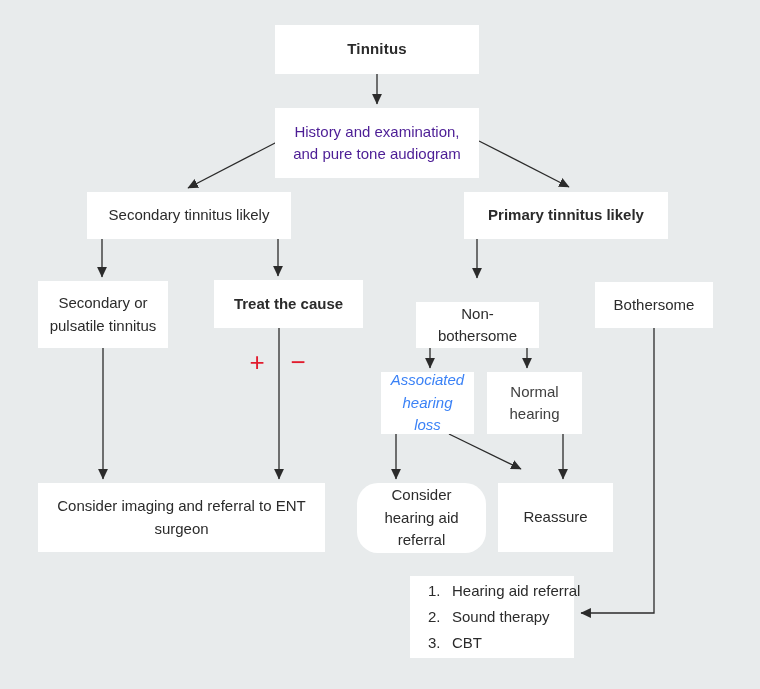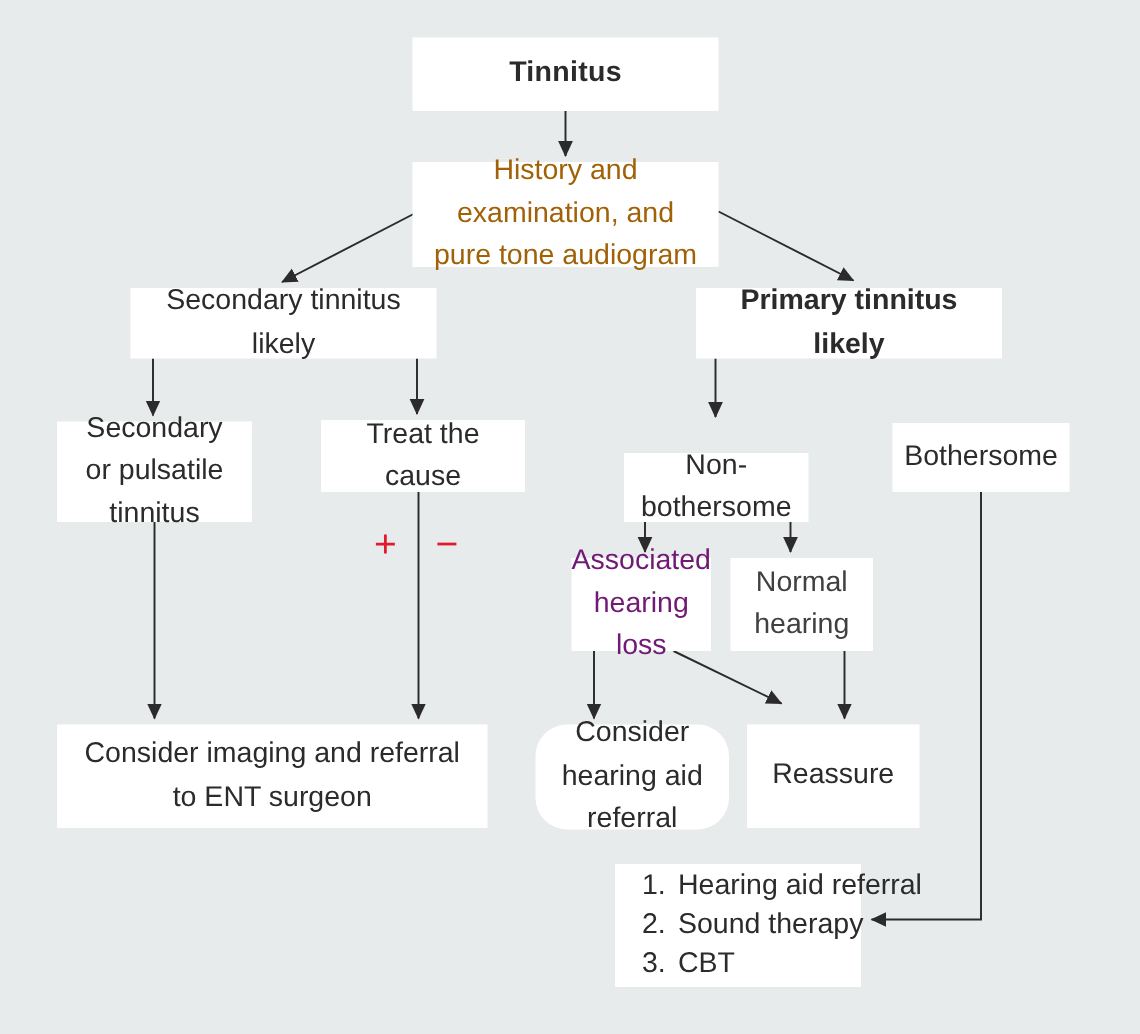--- a/index.html
+++ b/index.html
@@ -8,21 +8,21 @@
   .stage{
     position:relative;width:760px;height:689px;overflow:hidden;
     background:#e8ebec;
     font-family:"Liberation Sans","DejaVu Sans",sans-serif;
   }
   #connectors{position:absolute;left:0;top:0;width:760px;height:689px;}
   #connectors polyline{fill:none;stroke:#2b2b2b;stroke-width:1.3;}
   .node{
     position:absolute;background:#ffffff;color:#2b2b2b;
     display:flex;align-items:center;justify-content:center;
-    text-align:center;font-size:19px;line-height:1.5;
+    text-align:center;font-size:15px;line-height:1.5;
     box-sizing:border-box;padding:4px 10px;
   }
   .node.bold{font-weight:700;letter-spacing:.2px;}
   .node.list{
     flex-direction:column;align-items:flex-start;justify-content:center;
     text-align:left;padding-left:18px;padding-right:8px;
   }
   .list-line{display:flex;line-height:26px;white-space:nowrap;}
   .list-num{width:24px;flex:0 0 24px;}
   .symbol{
@@ -51,42 +51,42 @@
       <polyline points="430,328 430,368" marker-end="url(#arrow)" stroke="#2b2b2b"></polyline>
       <polyline points="527,328 527,368" marker-end="url(#arrow)" stroke="#2b2b2b"></polyline>
       <polyline points="396,434 396,479" marker-end="url(#arrow)" stroke="#2b2b2b"></polyline>
       <polyline points="449,434 521,469" marker-end="url(#arrow)" stroke="#2b2b2b"></polyline>
       <polyline points="563,434 563,479" marker-end="url(#arrow)" stroke="#2b2b2b"></polyline>
       <polyline points="654,328 654,613 581,613" marker-end="url(#arrow)" stroke="#2b2b2b"></polyline>
     </svg>
 <div class="node bold" style="left: 275px; top: 25px; width: 204px; height: 49px; background: rgb(255, 255, 255); color: rgb(43, 43, 43);">
       <span>Tinnitus</span>
     </div>
-    <div class="node" style="left: 275px; top: 108px; width: 204px; height: 70px; background: rgb(255, 255, 255); color: #a16207;">
+    <div class="node" style="left: 275px; top: 108px; width: 204px; height: 70px; background: rgb(255, 255, 255); color: #4c1d95;">
       <span>History and examination, and pure tone audiogram</span>
     </div>
     <div class="node" style="left: 87px; top: 192px; width: 204px; height: 47px; background: rgb(255, 255, 255); color: rgb(43, 43, 43);">
       <span>Secondary tinnitus likely</span>
     </div>
     <div class="node" style="left: 464px; top: 192px; width: 204px; height: 47px; background: rgb(255, 255, 255); color: rgb(43, 43, 43); font-weight: bold;">
       <span>Primary tinnitus likely</span>
     </div>
     <div class="node" style="left: 38px; top: 281px; width: 130px; height: 67px; background: rgb(255, 255, 255); color: rgb(43, 43, 43);">
       <span>Secondary or pulsatile tinnitus</span>
     </div>
-    <div class="node" style="left: 214px; top: 280px; width: 136px; height: 48px; background: rgb(255, 255, 255); color: rgb(43, 43, 43);">
+    <div class="node" style="left: 214px; top: 280px; width: 149px; height: 48px; background: rgb(255, 255, 255); color: rgb(43, 43, 43); font-weight: bold;">
       <span>Treat the cause</span>
     </div>
     <div class="node" style="left: 416px; top: 282px; width: 123px; height: 46px; background: rgb(255, 255, 255); color: rgb(43, 43, 43); margin-top: 20px;">
       <span>Non-bothersome</span>
     </div>
     <div class="node" style="left: 595px; top: 282px; width: 118px; height: 46px; background: rgb(255, 255, 255); color: rgb(43, 43, 43);">
       <span>Bothersome</span>
     </div>
-    <div class="node" style="left: 381px; top: 372px; width: 93px; height: 62px; background: rgb(255, 255, 255); color: #701a75;">
+    <div class="node" style="left: 381px; top: 372px; width: 93px; height: 62px; background: rgb(255, 255, 255); color: #3b82f6; font-style: italic;">
       <span>Associated hearing loss</span>
     </div>
     <div class="node" style="left: 487px; top: 372px; width: 95px; height: 62px; background: rgb(255, 255, 255); color: #404040;">
       <span>Normal hearing</span>
     </div>
     <div class="node" style="left: 38px; top: 483px; width: 287px; height: 69px; background: rgb(255, 255, 255); color: rgb(43, 43, 43);">
       <span>Consider imaging and referral to ENT surgeon</span>
     </div>
     <div class="node" style="left: 357px; top: 483px; width: 129px; height: 70px; background: rgb(255, 255, 255); color: rgb(43, 43, 43); border-radius: 21px;">
       <span>Consider hearing aid referral</span>

